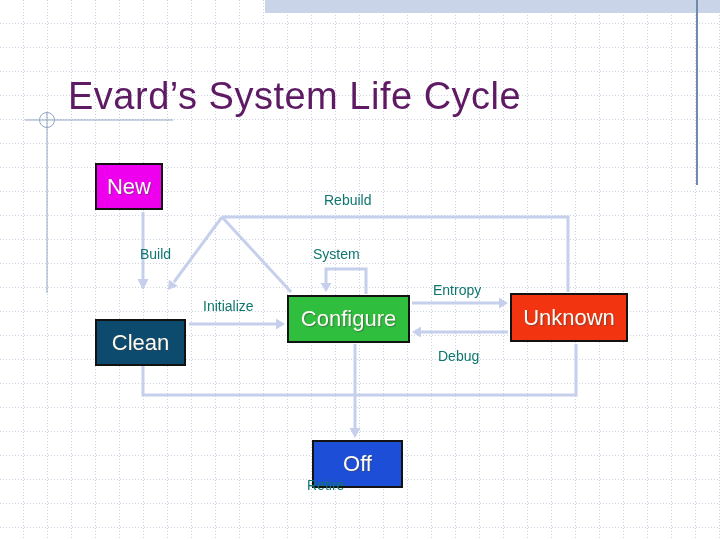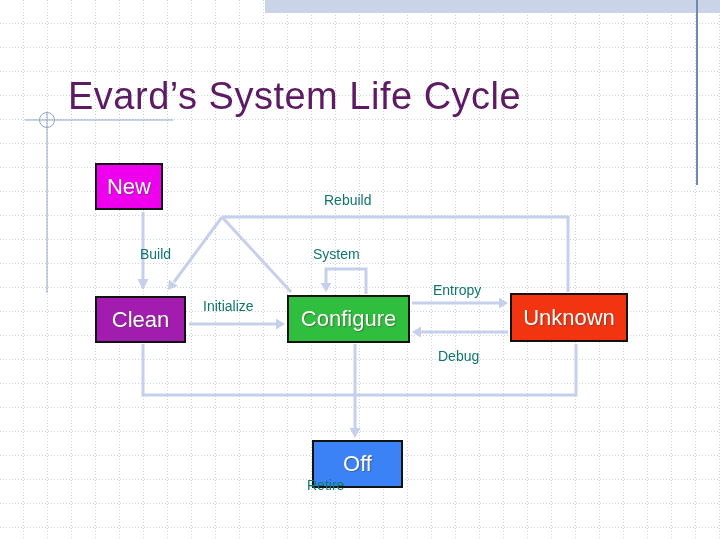--- a/index.html
+++ b/index.html
@@ -96,24 +96,24 @@
       <g>
         <line x1="355" y1="344" x2="355" y2="429" fill="none"></line>
         <polygon points="355,438 349.5,428 360.5,428" stroke="none"></polygon>
       </g>
     </g>
   </svg>
 
   <h1 class="title">Evard’s System Life Cycle</h1>
 
   <div class="node node-new" style="background-color: rgb(238, 0, 238);">New</div>
-  <div class="node node-clean" style="background-color: #a21caf;">Clean</div>
+  <div class="node node-clean" style="background-color: #0c4a6e; margin-top: 23px;">Clean</div>
   <div class="node node-configure" style="background-color: rgb(47, 190, 62);">Configure</div>
   <div class="node node-unknown" style="background-color: rgb(242, 52, 16);">Unknown</div>
-  <div class="node node-off" style="background-color: #3b82f6;">Off</div>
+  <div class="node node-off" style="background-color: #1d4ed8;">Off</div>
 
   <div class="elabel lbl-build">Build</div>
   <div class="elabel lbl-rebuild">Rebuild</div>
   <div class="elabel lbl-initialize">Initialize</div>
   <div class="elabel lbl-update">System</div>
   <div class="elabel lbl-entropy">Entropy</div>
   <div class="elabel lbl-debug">Debug</div>
   <div class="elabel lbl-retire">Retire</div>
 
 </div>

